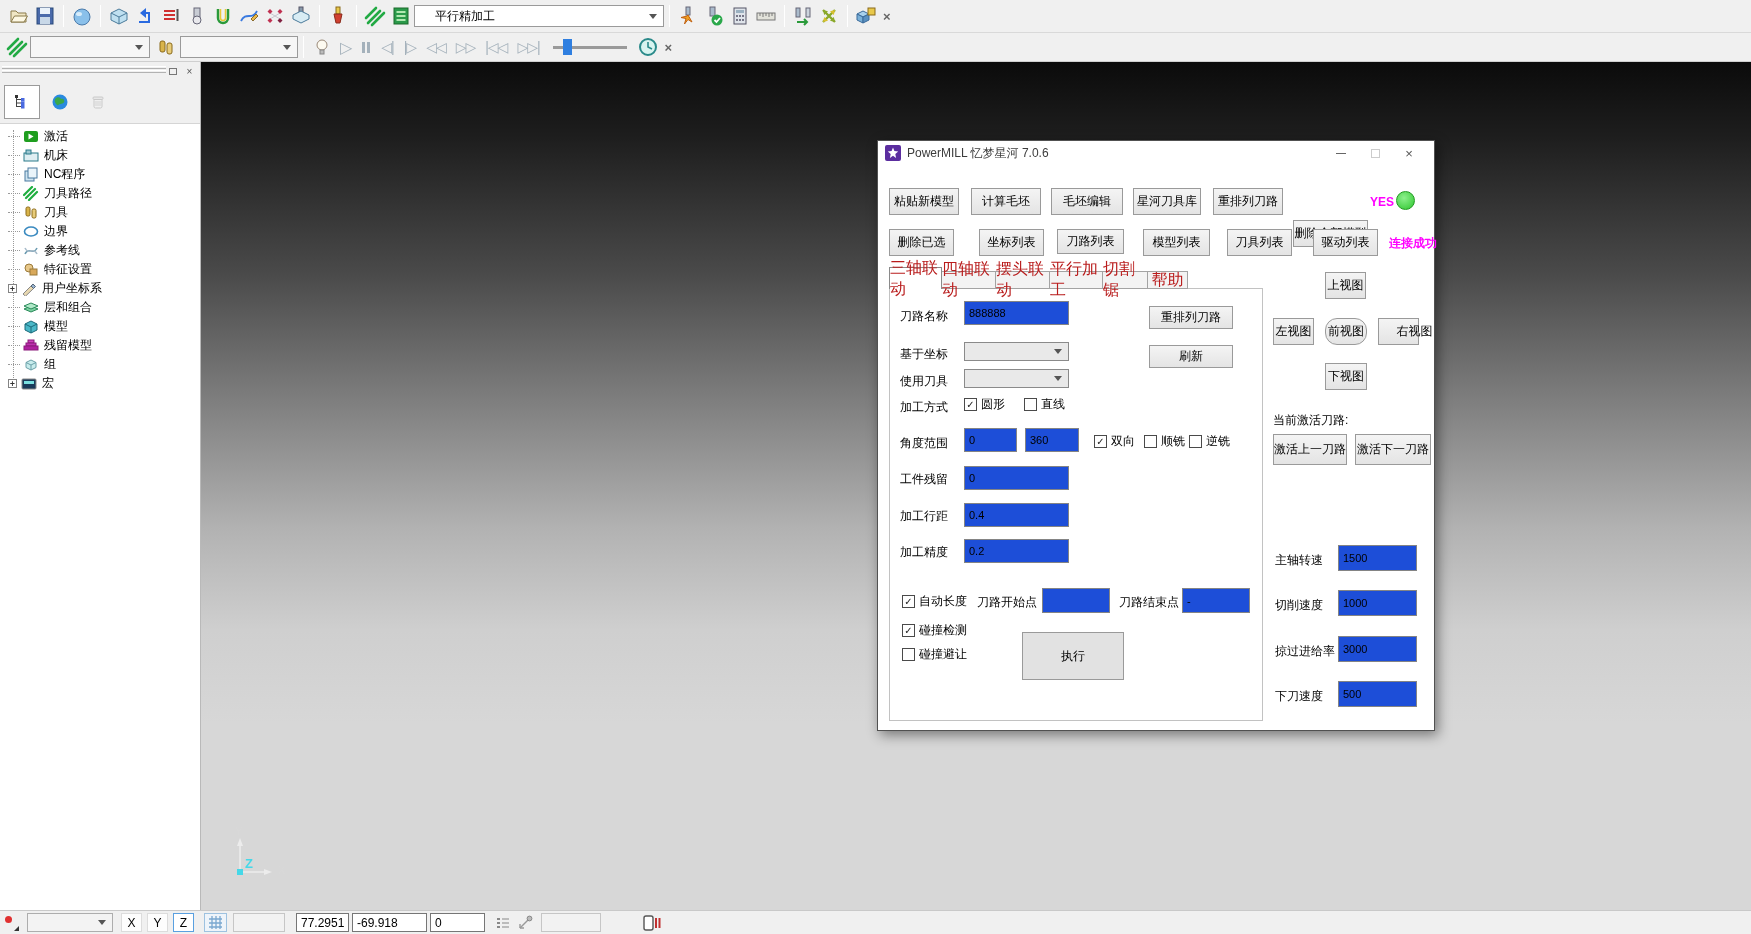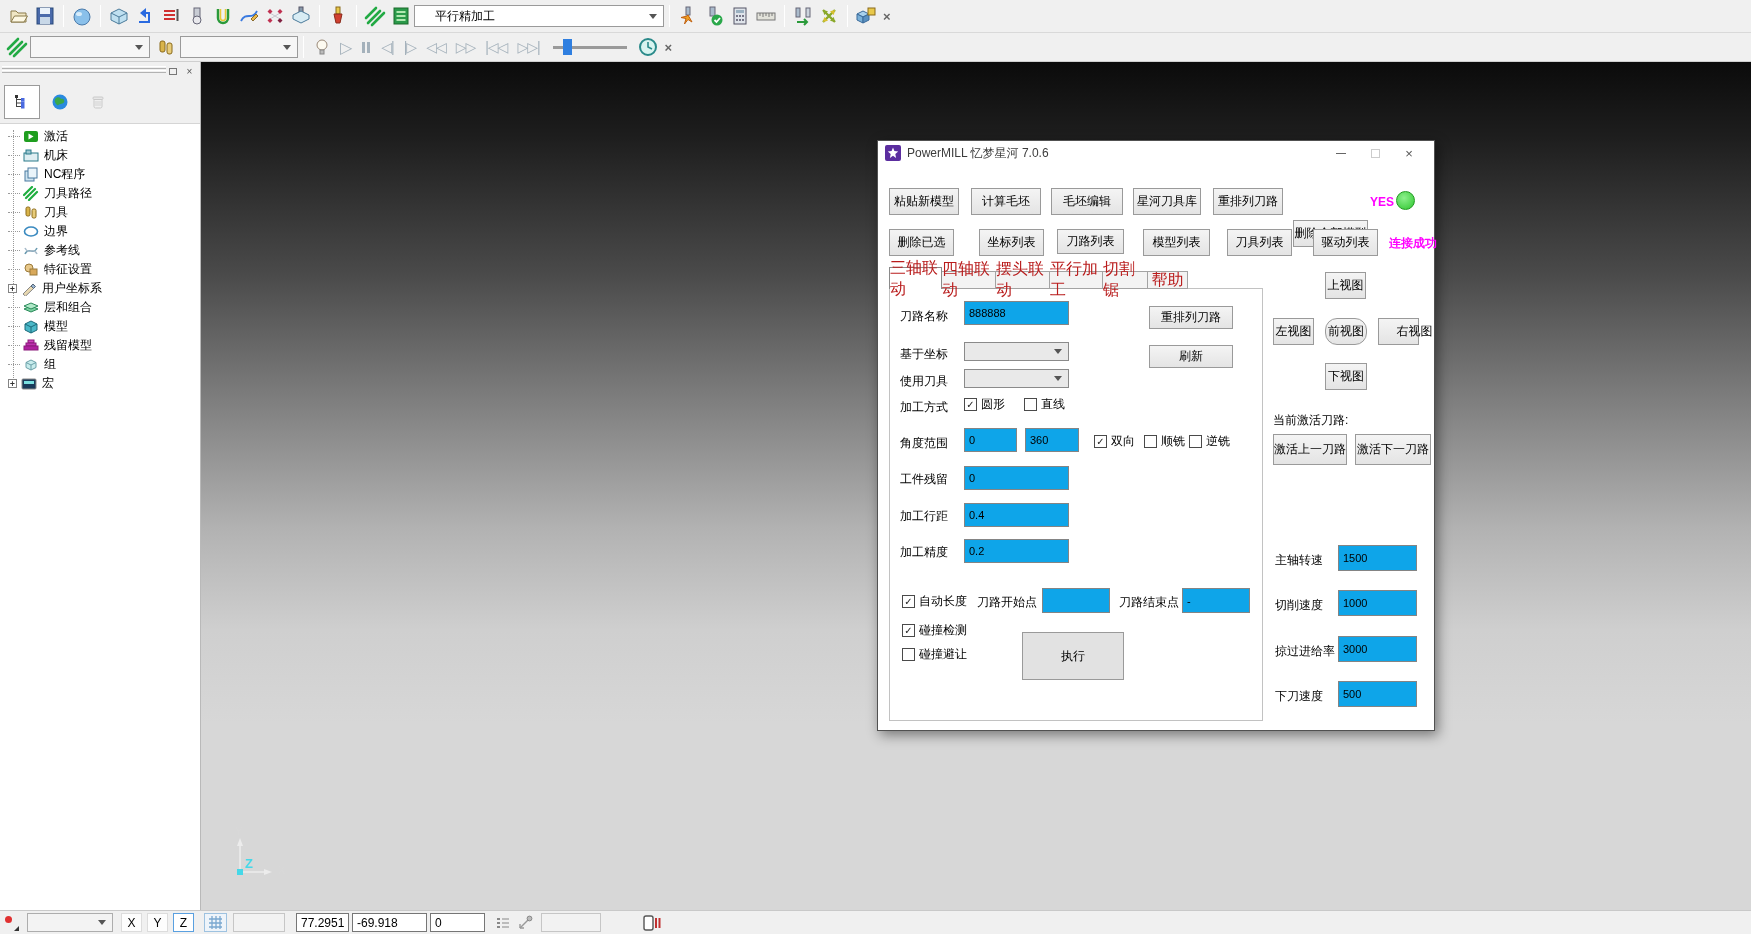--- a/index.html
+++ b/index.html
@@ -61,21 +61,21 @@
   .dmenu span { font-size:12.5px; color:#111; white-space:nowrap; }
   .wbtn { position:absolute; background:linear-gradient(#f4f4f4,#e4e4e4); border:1px solid #9a9a9a; display:flex; align-items:center; justify-content:center; font-size:12px; color:#000; white-space:nowrap; }
   .magenta { position:absolute; color:#ff00ff; font-weight:bold; font-size:12px; white-space:nowrap; }
   .gcircle { position:absolute; width:19px; height:19px; border-radius:50%; background:radial-gradient(circle at 7px 6px,#8cf08c,#2ec62e); border:1px solid #1f9a1f; }
   .dtabs { position:absolute; left:11px; top:126px; height:22px; display:flex; align-items:flex-end; z-index:3; }
   .dtab { height:18px; background:#f3f3f3; border:1px solid #a3a3a3; border-left:none; display:flex; align-items:center; justify-content:center; font-size:16px; color:#b91c1c; }
   .dtab.first { border-left:1px solid #a3a3a3; }
   .dtab.active { height:22px; background:#fff; border:1px solid #8a8a8a; border-bottom:none; }
   .dpanel { position:absolute; left:11px; top:147px; width:374px; height:433px; border:1px solid #c2c2c2; background:#fff; z-index:2; }
   .flabel { position:absolute; font-size:12px; color:#000; white-space:nowrap; }
-  .ip { position:absolute; background:#0ea5e9; border:1px solid #848484; font-family:"Liberation Sans","DejaVu Sans",sans-serif; font-size:11px; color:#000; padding-left:4px; outline:none; }
+  .ip { position:absolute; background:#1d4ed8; border:1px solid #848484; font-family:"Liberation Sans","DejaVu Sans",sans-serif; font-size:11px; color:#000; padding-left:4px; outline:none; }
   .fcombo { position:absolute; background:#e9e9e9; border:1px solid #8a8a8a; display:flex; align-items:center; }
   .fcombo .val { flex:1; font-size:11px; padding-left:3px; }
   .cbrow { position:absolute; display:flex; align-items:center; gap:4px; }
   .cb { width:13px; height:13px; background:#fff; border:1px solid #4a4a4a; display:flex; align-items:center; justify-content:center; font:bold 10px/1 "DejaVu Sans",sans-serif; color:#1a1a1a; }
   .cb[data-checked="true"]::before { content:"✓"; }
   .cbl { font-size:12px; color:#000; white-space:nowrap; }
 
   
   .sbar { position:absolute; left:0; top:910px; width:1751px; height:24px; background:#f0f0f0; border-top:1px solid #c9c9c9; display:flex; align-items:center; padding-left:3px; }
   .sb-widget { position:relative; width:18px; height:18px; flex:0 0 auto; }

